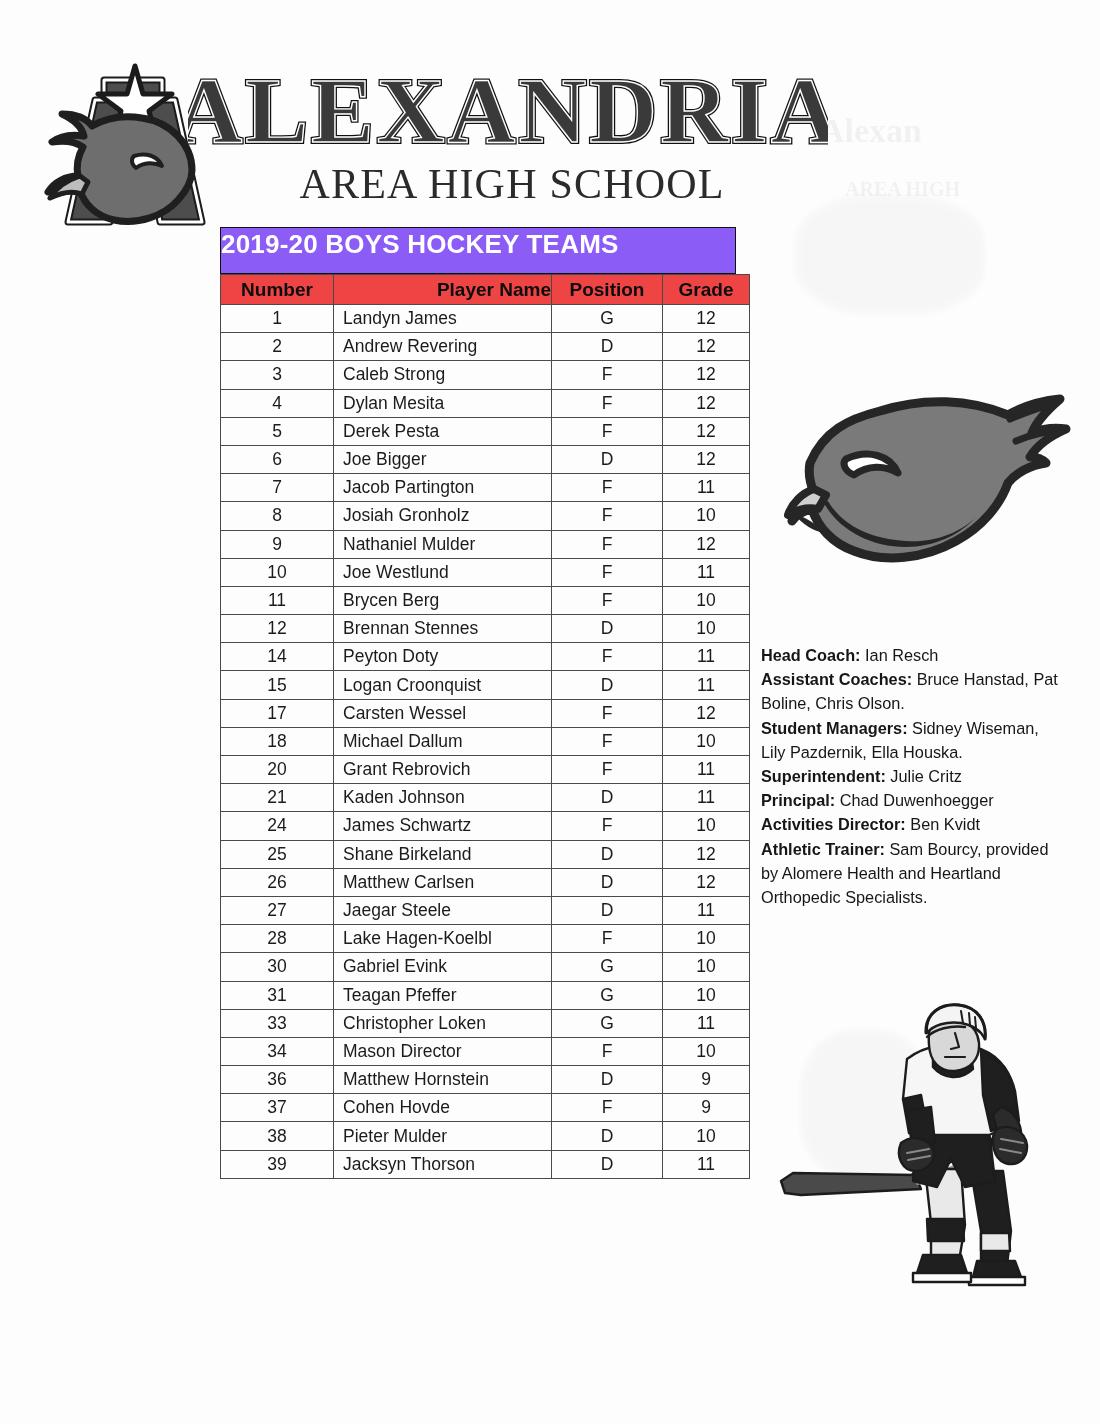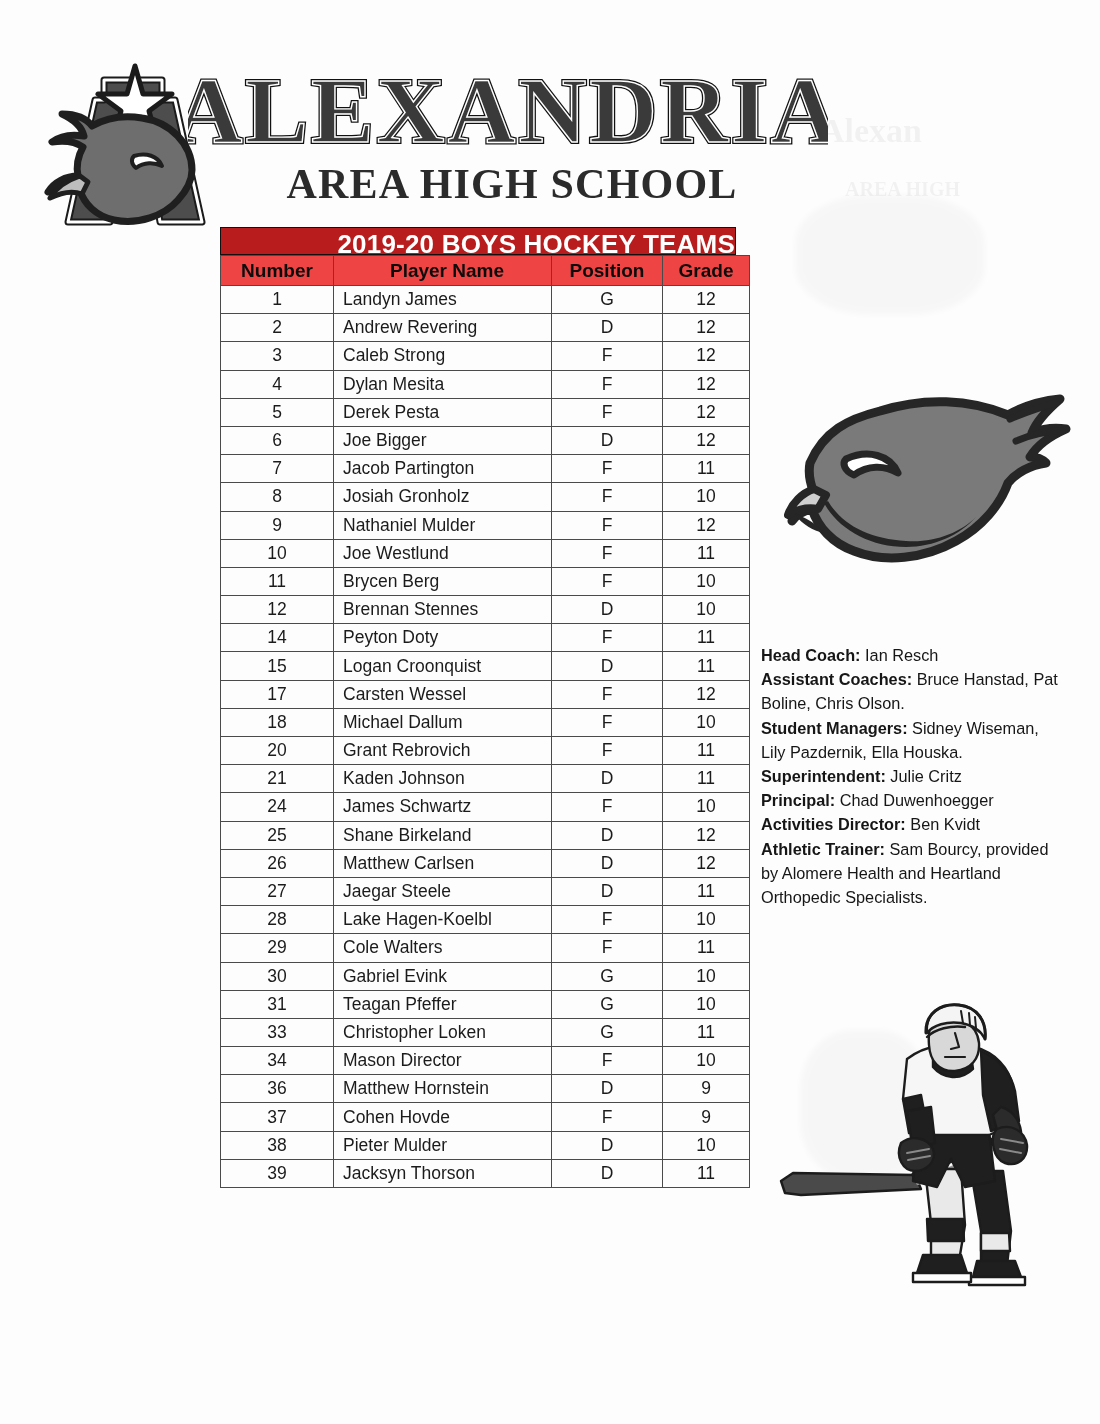--- a/index.html
+++ b/index.html
@@ -59,42 +59,42 @@
   }
   #wordmark svg { display:block; width:100%; height:100%; }
 
   #subtitle {
     position: absolute;
     left: 262px;
     top: 163px;
     width: 500px;
     text-align: center;
     font-family: "Liberation Serif", serif;
-    font-weight: bold;
+    font-weight: normal;
     font-size: 42px;
     letter-spacing: 1.2px;
     color: #2b2b2b;
     line-height: 1;
   }
 
   
   #roster {
     position: absolute;
     left: 220px;
     top: 227px;
     width: 516px;
   }
   #roster-title {
-    background: #b91c1c;
+    background: #8b5cf6;
     color: #ffffff;
     font-size: 26px;
     font-weight: bold;
-    text-align: right;
+    text-align: left;
     line-height: 33px;
-    height: 28px;
+    height: 47px;
     letter-spacing: 0.2px;
     border: 1px solid #111;
     box-sizing: border-box;
   }
   table.roster-table {
     border-collapse: collapse;
     width: 100%;
     table-layout: fixed;
   }
   table.roster-table th,
@@ -111,21 +111,21 @@
     font-weight: bold;
     font-size: 19px;
     height: 29px;
     color: #0d0d0d;
   }
   .col-number { width: 112px; text-align: center; }
   .col-name   { width: 208px; text-align: left; padding-left: 9px !important; }
   .col-pos    { width: 110px; text-align: center; }
   .col-grade  { width: 86px;  text-align: center; }
 
-  th.col-name { text-align: center; padding-left: 9px !important; }
+  th.col-name { text-align: right; padding-left: 9px !important; }
 
   
   #cardinal-big {
     position: absolute;
     left: 784px;
     top: 383px;
     width: 292px;
     height: 222px;
   }
   #cardinal-big svg { display:block; width:100%; height:100%; }
@@ -341,26 +341,20 @@
             <td class="col-number">27</td>
             <td class="col-name">Jaegar Steele</td>
             <td class="col-pos">D</td>
             <td class="col-grade">11</td>
           </tr>
           <tr>
             <td class="col-number">28</td>
             <td class="col-name">Lake Hagen-Koelbl</td>
             <td class="col-pos">F</td>
             <td class="col-grade">10</td>
-          </tr>
-          <tr>
-            <td class="col-number">29</td>
-            <td class="col-name">Cole Walters</td>
-            <td class="col-pos">F</td>
-            <td class="col-grade">11</td>
           </tr>
           <tr>
             <td class="col-number">30</td>
             <td class="col-name">Gabriel Evink</td>
             <td class="col-pos">G</td>
             <td class="col-grade">10</td>
           </tr>
           <tr>
             <td class="col-number">31</td>
             <td class="col-name">Teagan Pfeffer</td>

